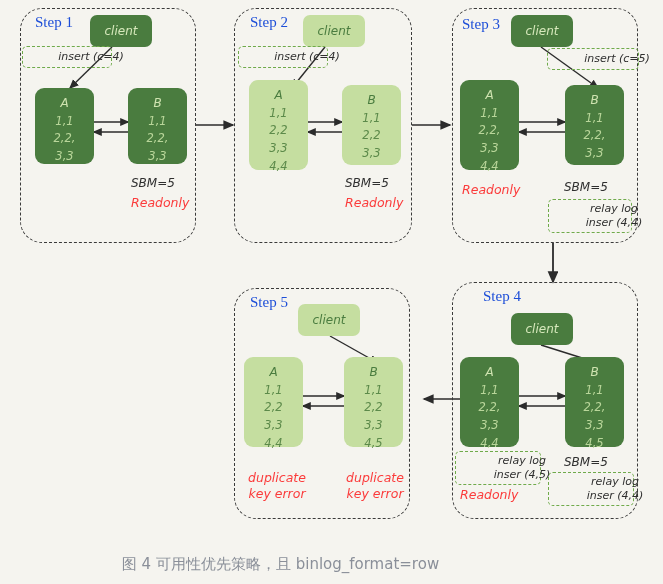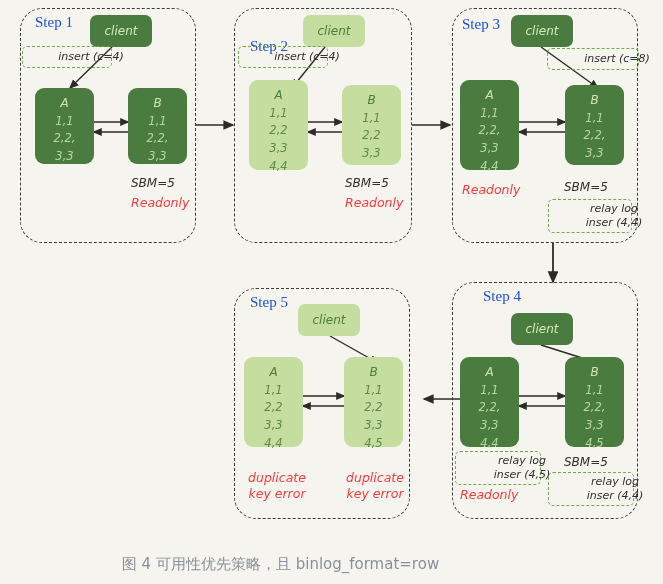--- a/index.html
+++ b/index.html
@@ -173,21 +173,21 @@
     <span class="nm">B</span>
     <span class="row">1,1</span>
     <span class="row">2,2,</span>
     <span class="row">3,3</span>
   </div>
 
   <div class="plainlabel" style="left:131px;top:176px;">SBM=5</div>
   <div class="redlabel" style="left:131px;top:195px;">Readonly</div>
 
   <div class="panel" style="left:234px;top:8px;width:178px;height:235px;"></div>
-  <div class="panel-title" style="left:250px;top:14px;margin-top:24px;">Step 2</div>
+  <div class="panel-title" style="left:250px;top:14px;">Step 2</div>
 
   <div class="client light" style="left:303px;top:15px;width:62px;height:32px;">
     <span>client</span>
   </div>
 
   <div class="tagbox" style="left:238px;top:46px;width:90px;height:22px;">
     <span>insert (c=4)</span>
   </div>
 
   <div class="node light" style="left:249px;top:80px;width:59px;height:90px;">
@@ -209,21 +209,21 @@
   <div class="redlabel" style="left:345px;top:195px;">Readonly</div>
 
   <div class="panel" style="left:452px;top:8px;width:186px;height:235px;"></div>
   <div class="panel-title" style="left:462px;top:16px;">Step 3</div>
 
   <div class="client dark" style="left:511px;top:15px;width:62px;height:32px;">
     <span>client</span>
   </div>
 
   <div class="tagbox" style="left:547px;top:48px;width:92px;height:22px;">
-    <span>insert (c=8)</span>
+    <span>insert (c=5)</span>
   </div>
 
   <div class="node dark" style="left:460px;top:80px;width:59px;height:90px;">
     <span class="nm">A</span>
     <span class="row">1,1</span>
     <span class="row">2,2,</span>
     <span class="row">3,3</span>
     <span class="row">4,4</span>
   </div>
   <div class="node dark" style="left:565px;top:85px;width:59px;height:80px;">

